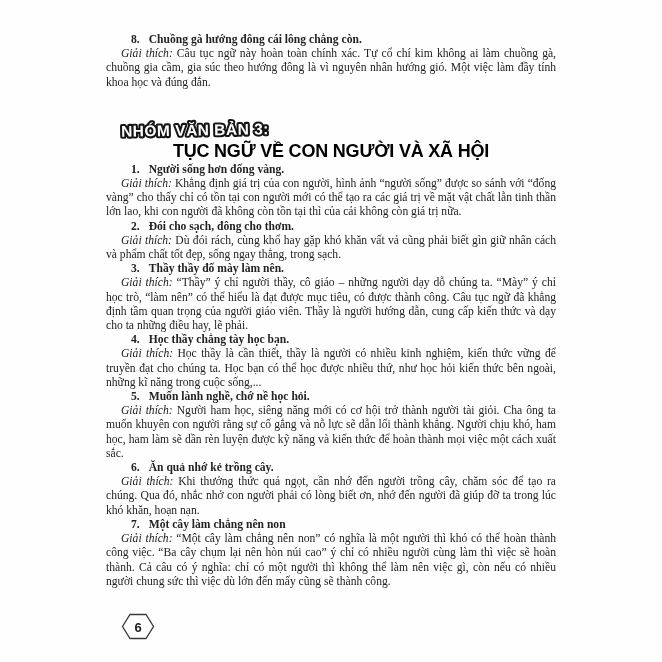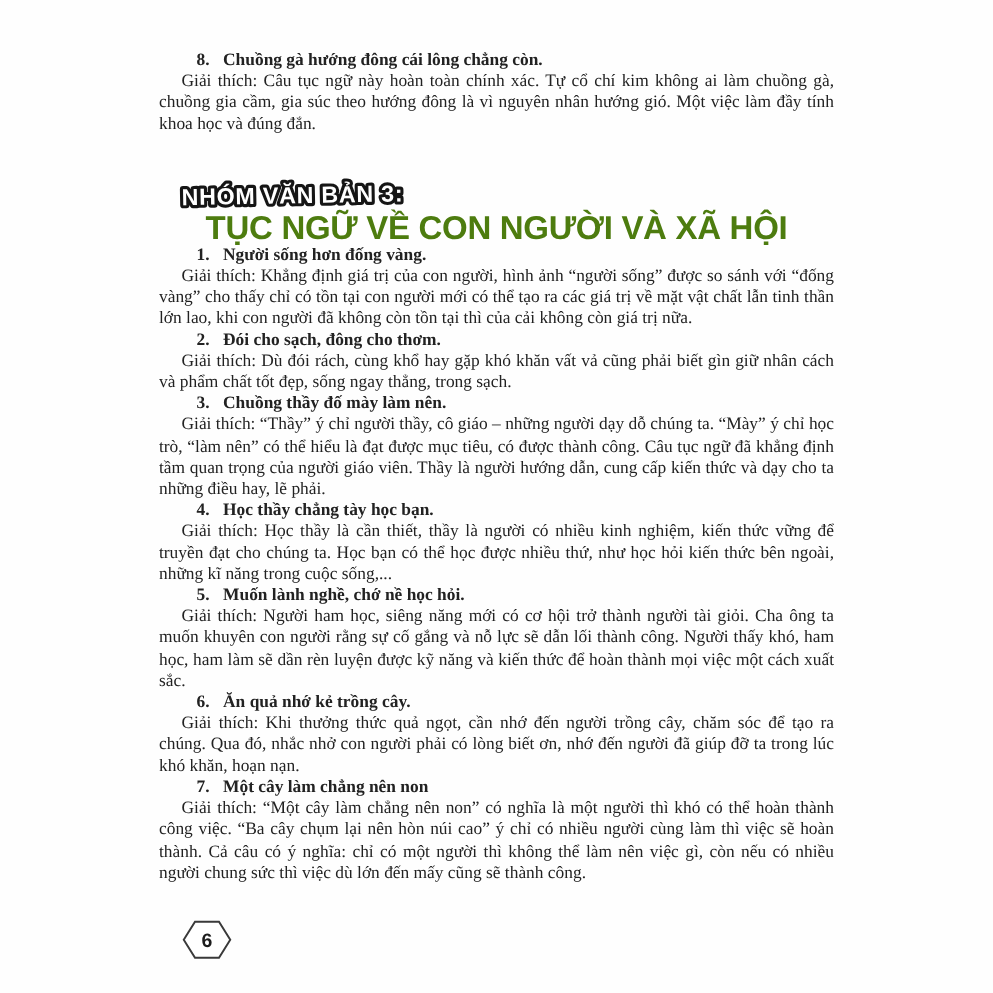--- a/index.html
+++ b/index.html
@@ -39,36 +39,37 @@
     display: inline-block;
     margin-right: 9px;
   }
   .head2 {
     padding-left: 46px;
   }
   .expl {
     text-indent: 15px;
   }
   .gt {
+    font-style: italic;
   }
   .section-badge {
     margin-top: 23px;
     margin-left: 12px;
     height: 28px;
     transform: rotate(-1deg);
     text-align: left;
   }
   .section-title {
     font-family: "Liberation Sans", sans-serif;
     font-weight: bold;
-    font-size: 22px;
+    font-size: 18px;
     line-height: 21px;
     letter-spacing: -0.2px;
     text-align: center;
-    color: #4d7c0f;
+    color: #000000;
     margin-bottom: 1px;
   }
   .page-number {
     position: absolute;
     left: 121px;
     top: 613px;
     width: 34px;
     height: 28px;
   }
 </style>
@@ -94,32 +95,32 @@
       <p class="head"><span class="num">1.</span><span>Người sống hơn đống vàng.</span></p>
       <p class="expl"><span class="gt">Giải thích:</span> <span>Khẳng định giá trị của con người, hình ảnh “người sống” được so sánh với “đống vàng” cho thấy chỉ có tồn tại con người mới có thể tạo ra các giá trị về mặt vật chất lẫn tinh thần lớn lao, khi con người đã không còn tồn tại thì của cải không còn giá trị nữa.</span></p>
     </div>
 
     <div>
       <p class="head"><span class="num">2.</span><span>Đói cho sạch, đông cho thơm.</span></p>
       <p class="expl"><span class="gt">Giải thích:</span> <span>Dù đói rách, cùng khổ hay gặp khó khăn vất vả cũng phải biết gìn giữ nhân cách và phẩm chất tốt đẹp, sống ngay thẳng, trong sạch.</span></p>
     </div>
 
     <div>
-      <p class="head"><span class="num">3.</span><span>Chuồng thầy đố mày làm nên.</span></p>
+      <p class="head"><span class="num">3.</span><span>Thầy thầy đố mày làm nên.</span></p>
       <p class="expl"><span class="gt">Giải thích:</span> <span>“Thầy” ý chỉ người thầy, cô giáo – những người dạy dỗ chúng ta. “Mày” ý chỉ học trò, “làm nên” có thể hiểu là đạt được mục tiêu, có được thành công. Câu tục ngữ đã khẳng định tầm quan trọng của người giáo viên. Thầy là người hướng dẫn, cung cấp kiến thức và dạy cho ta những điều hay, lẽ phải.</span></p>
     </div>
 
     <div>
       <p class="head"><span class="num">4.</span><span>Học thầy chẳng tày học bạn.</span></p>
       <p class="expl"><span class="gt">Giải thích:</span> <span>Học thầy là cần thiết, thầy là người có nhiều kinh nghiệm, kiến thức vững để truyền đạt cho chúng ta. Học bạn có thể học được nhiều thứ, như học hỏi kiến thức bên ngoài, những kĩ năng trong cuộc sống,...</span></p>
     </div>
 
     <div>
       <p class="head"><span class="num">5.</span><span>Muốn lành nghề, chớ nề học hỏi.</span></p>
-      <p class="expl"><span class="gt">Giải thích:</span> <span>Người ham học, siêng năng mới có cơ hội trở thành người tài giỏi. Cha ông ta muốn khuyên con người rằng sự cố gắng và nỗ lực sẽ dẫn lối thành công. Người thấy khó, ham học, ham làm sẽ dần rèn luyện được kỹ năng và kiến thức để hoàn thành mọi việc một cách xuất sắc.</span></p>
+      <p class="expl"><span class="gt">Giải thích:</span> <span>Người ham học, siêng năng mới có cơ hội trở thành người tài giỏi. Cha ông ta muốn khuyên con người rằng sự cố gắng và nỗ lực sẽ dẫn lối thành khẳng. Người chịu khó, ham học, ham làm sẽ dần rèn luyện được kỹ năng và kiến thức để hoàn thành mọi việc một cách xuất sắc.</span></p>
     </div>
 
     <div>
       <p class="head"><span class="num">6.</span><span>Ăn quả nhớ kẻ trồng cây.</span></p>
       <p class="expl"><span class="gt">Giải thích:</span> <span>Khi thưởng thức quả ngọt, cần nhớ đến người trồng cây, chăm sóc để tạo ra chúng. Qua đó, nhắc nhở con người phải có lòng biết ơn, nhớ đến người đã giúp đỡ ta trong lúc khó khăn, hoạn nạn.</span></p>
     </div>
 
     <div>
       <p class="head"><span class="num">7.</span><span>Một cây làm chẳng nên non</span></p>
       <p class="expl"><span class="gt">Giải thích:</span> <span>“Một cây làm chẳng nên non” có nghĩa là một người thì khó có thể hoàn thành công việc. “Ba cây chụm lại nên hòn núi cao” ý chỉ có nhiều người cùng làm thì việc sẽ hoàn thành. Cả câu có ý nghĩa: chỉ có một người thì không thể làm nên việc gì, còn nếu có nhiều người chung sức thì việc dù lớn đến mấy cũng sẽ thành công.</span></p>

